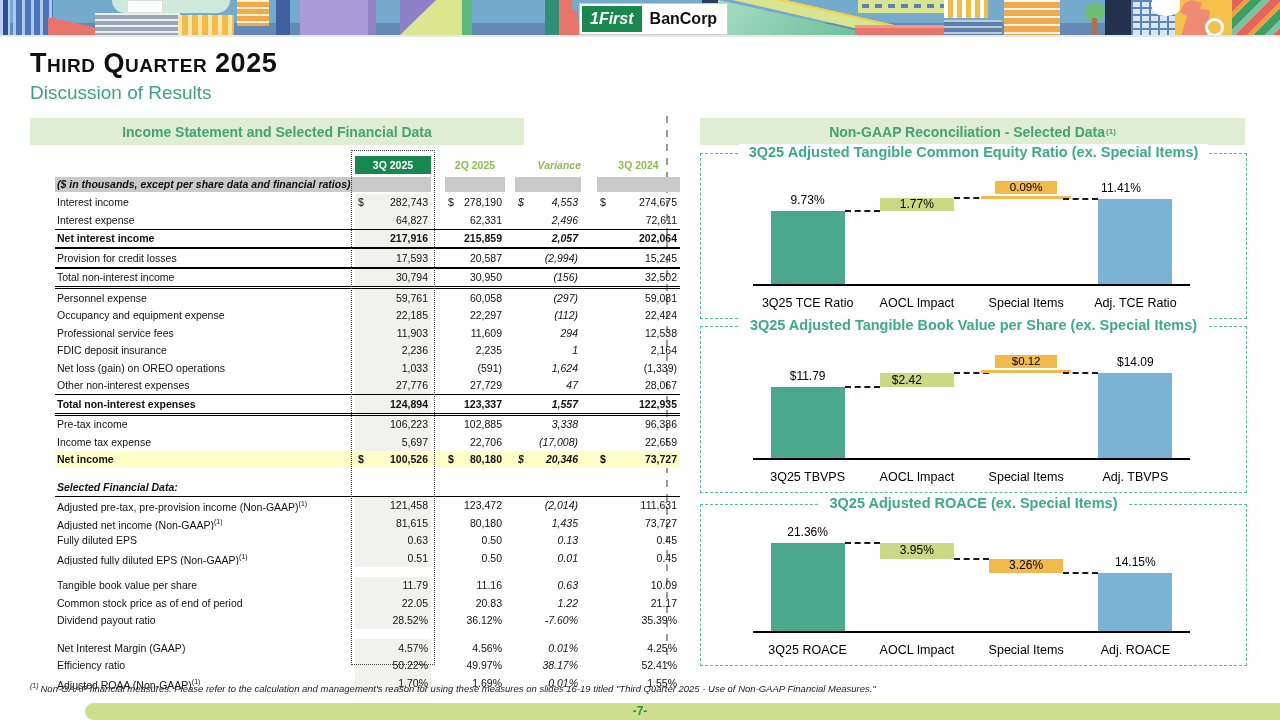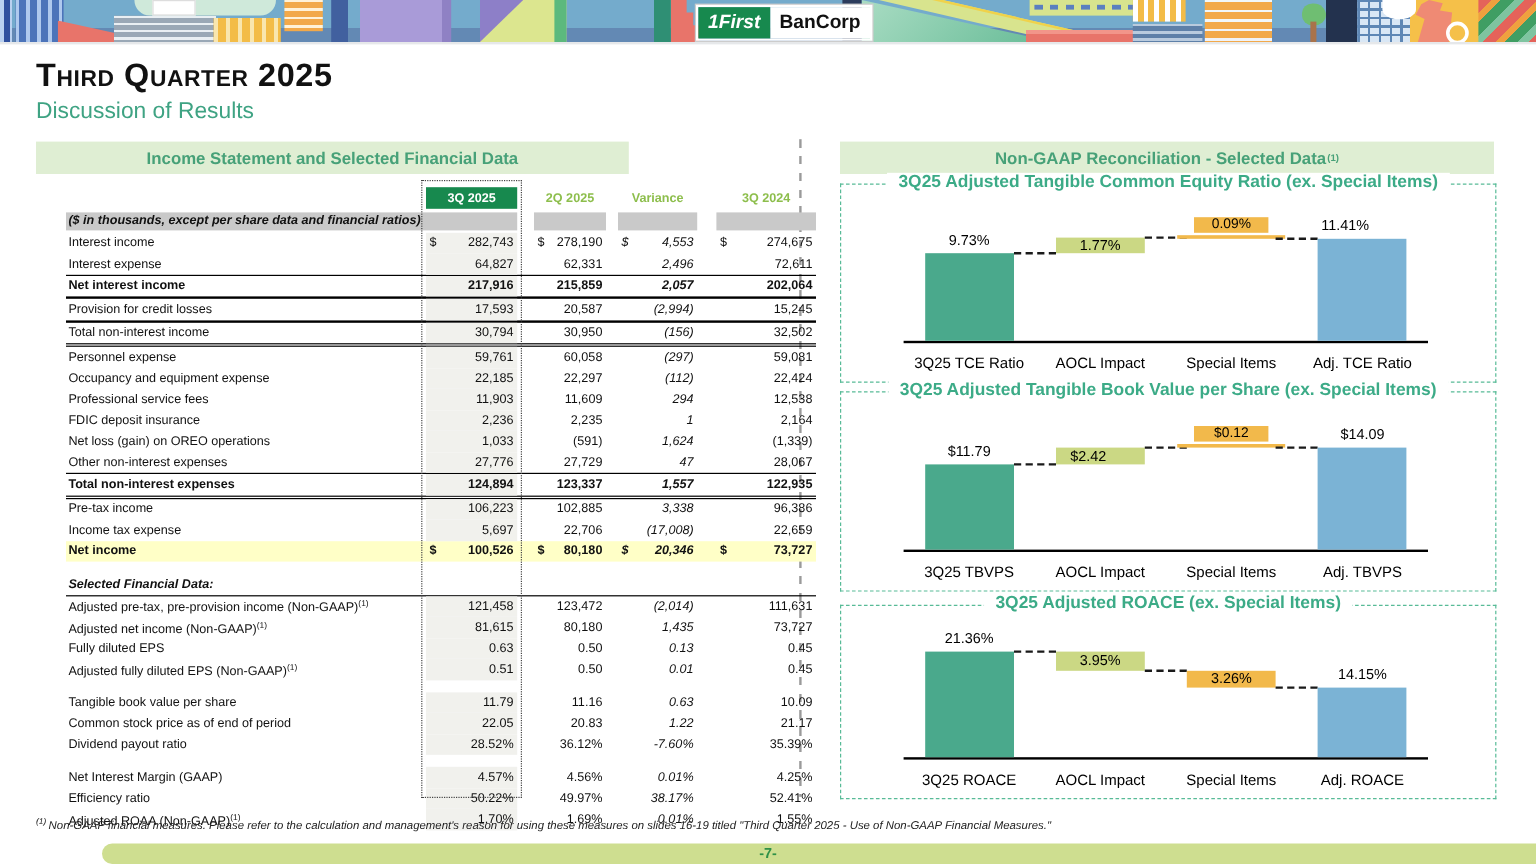--- a/index.html
+++ b/index.html
@@ -28,21 +28,21 @@
   
   #income-table{position:absolute;left:30px;top:155px;width:625px;font-size:10.5px;margin-left:25px;}
   .thead,.trow{display:grid;grid-template-columns:300px 76px 14px 60px 10px 66px 16px 83px;
                align-items:center;}
   .thead{height:19px;margin-bottom:2px;}
   .trow{height:17.5px;line-height:12px;}
   .spacer{height:10px;}
   .th{text-align:center;font-weight:bold;font-size:10.5px;}
   .th-3q25{background:#17894E;color:#fff;height:18px;line-height:18px;}
   .th-green{color:#8DBE4C;}
-  .th-var{}
+  .th-var{font-style:italic;text-align:right;}
   .tlabel{padding-left:2px;white-space:nowrap;overflow:hidden;}
   .tlabel sup{font-size:7px;}
   .num{display:flex;justify-content:flex-end;align-items:center;padding:0 3px;height:100%;}
   .num .cur{margin-right:auto;}
   .c-var{font-style:italic;}
   .shade{background:#F1F1ED;}
   .units .tlabel{font-weight:bold;font-style:italic;background:#C9C9C9;height:15px;line-height:15px;}
   .units .num{background:#C9C9C9;height:15px;}
   .section-row .tlabel{font-style:italic;font-weight:600;}
   .bold{font-weight:bold;}

